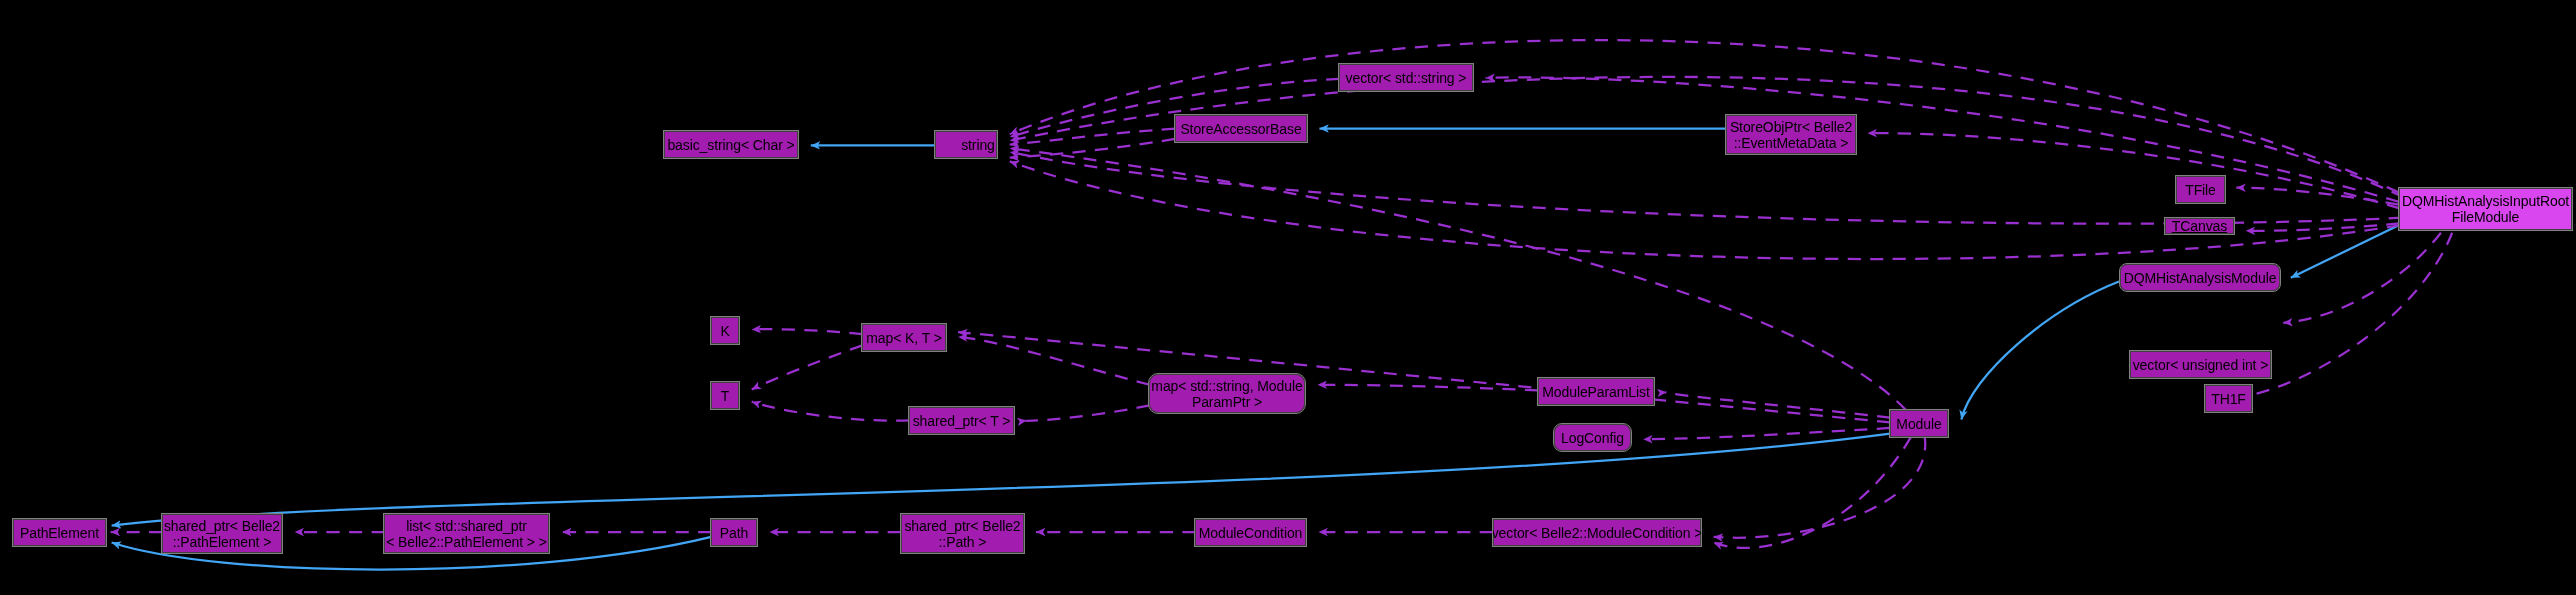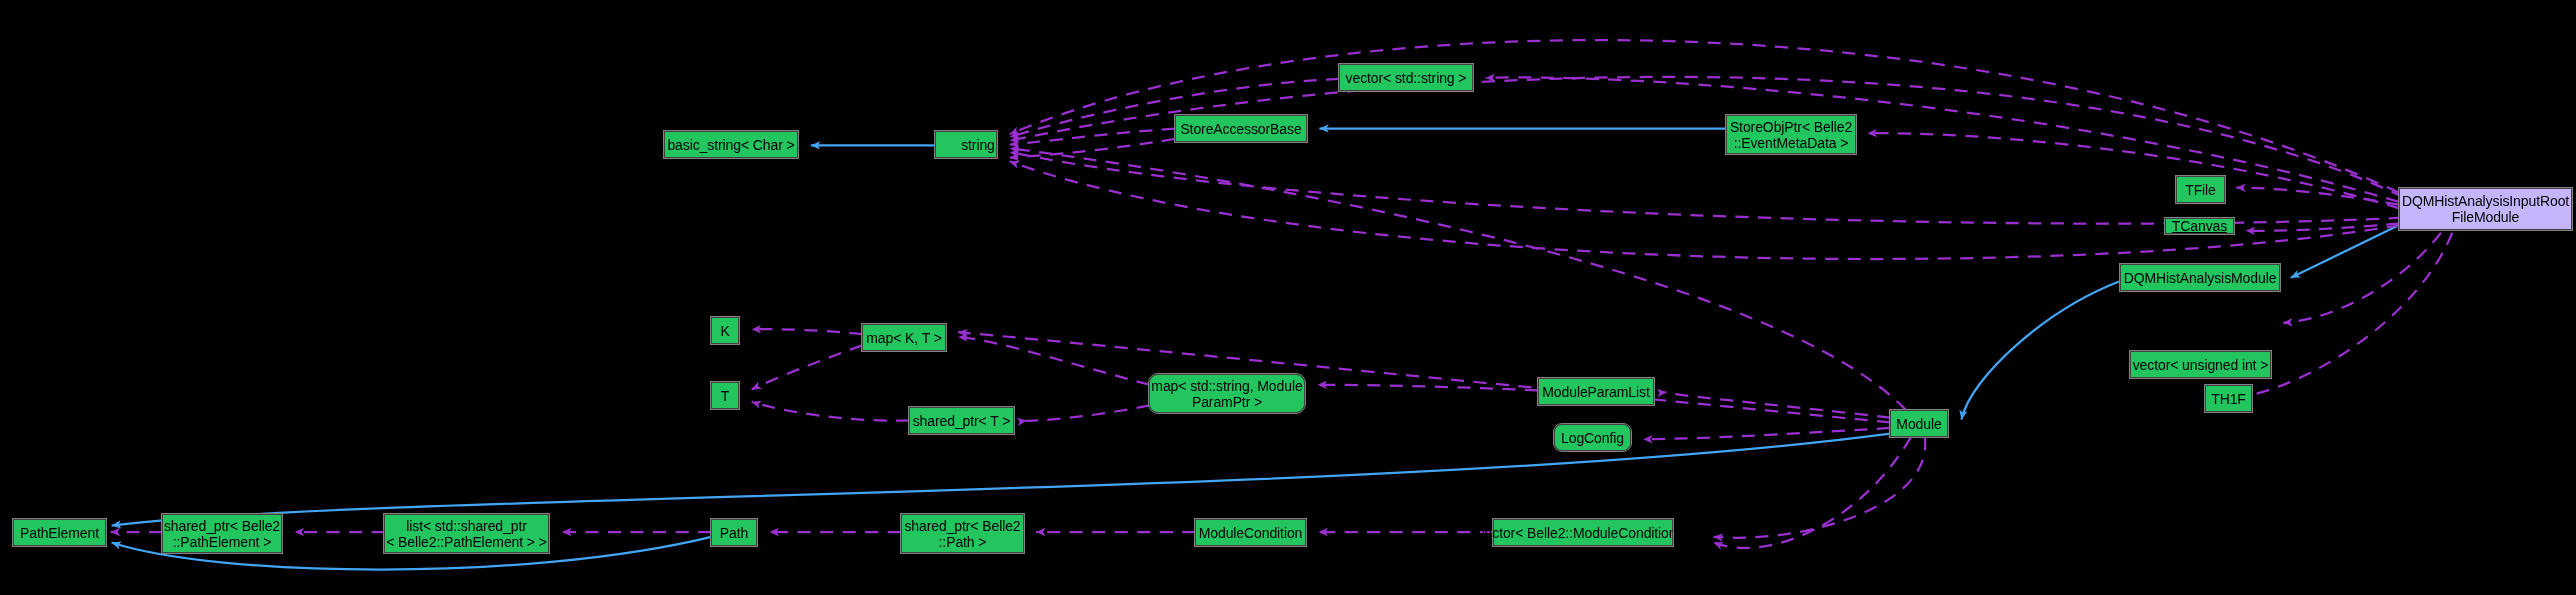--- a/index.html
+++ b/index.html
@@ -1,33 +1,33 @@
 <!DOCTYPE html>
 <html style="font-size:15px"><head>
 <meta charset="utf-8">
 <style>
   html,body{margin:0;padding:0;background:#000;}
   #canvas-wrap{position:relative;width:2576px;height:595px;background:#000;overflow:hidden;}
   svg#edges{position:absolute;left:0;top:0;width:2576px;height:595px;}
   .node{
     position:absolute;
     box-sizing:border-box;
-    background:#22c55e;
+    background:#a21caf;
     border:0.9px solid #404040;
     outline:0.9px solid #808080;
     display:flex;align-items:center;justify-content:center;
     text-align:center;
     font-family:"Liberation Sans", sans-serif;
     font-size:14px;
     line-height:16px;
     color:#000;
     white-space:pre;
     letter-spacing:-0.1px;
   }
-  .node.current{background:#c4b5fd;border:0.9px solid #404040;}
+  .node.current{background:#d946ef;border:0.9px solid #404040;}
 </style>
 </head>
 <body>
 
 <div id="canvas-wrap">
 
   <svg id="edges" viewBox="0 0 2743 634">
     <defs>
       <marker id="ah-blue" markerWidth="11" markerHeight="9" refX="10" refY="4.5" orient="auto" markerUnits="userSpaceOnUse">
         <path d="M10,4.5 L0,0 L2.5,4.5 L0,9 Z" fill="#42a5f5"></path>
@@ -85,38 +85,38 @@
       <div class="node" style="left: 664px; top: 131px; width: 134px; height: 27px;">basic_string&lt; Char &gt;</div>
       <div class="node" style="left: 935px; top: 131px; width: 62px; height: 27px; padding-left: 24px;">string</div>
       <div class="node" style="left: 1339px; top: 64px; width: 134px; height: 27px;">vector&lt; std::string &gt;</div>
       <div class="node" style="left: 1175px; top: 115px; width: 132px; height: 27px;">StoreAccessorBase</div>
       <div class="node" style="left: 1726px; top: 115px; width: 130px; height: 39px;">StoreObjPtr&lt; Belle2
 ::EventMetaData &gt;</div>
       <div class="node" style="left: 2176px; top: 176px; width: 49px; height: 27px;">TFile</div>
       <div class="node" style="left: 2165px; top: 218px; width: 69px; height: 16px; text-decoration: underline;">TCanvas</div>
       <div class="node current" style="left: 2399px; top: 188px; width: 173px; height: 42px;">DQMHistAnalysisInputRoot
 FileModule</div>
-      <div class="node" style="left: 2120px; top: 264px; width: 160px; height: 27px;">DQMHistAnalysisModule</div>
+      <div class="node" style="left: 2120px; top: 264px; width: 160px; height: 27px; border-radius: 7px;">DQMHistAnalysisModule</div>
       <div class="node" style="left: 2130px; top: 310px; width: 141px; height: 27px; margin-top: 41px;">vector&lt; unsigned int &gt;</div>
       <div class="node" style="left: 2177px; top: 385px; width: 47px; height: 27px; margin-left: 28px;">TH1F</div>
       <div class="node" style="left: 711px; top: 317px; width: 28px; height: 27px;">K</div>
       <div class="node" style="left: 711px; top: 382px; width: 28px; height: 27px;">T</div>
       <div class="node" style="left: 862px; top: 324px; width: 84px; height: 27px;">map&lt; K, T &gt;</div>
       <div class="node" style="left: 909px; top: 407px; width: 105px; height: 27px;">shared_ptr&lt; T &gt;</div>
       <div class="node" style="left: 1149px; top: 374px; width: 156px; height: 39px; border-radius: 9px;">map&lt; std::string, Module
 ParamPtr &gt;</div>
       <div class="node" style="left: 1538px; top: 378px; width: 116px; height: 27px;">ModuleParamList</div>
       <div class="node" style="left: 1554px; top: 424px; width: 77px; height: 27px; border-radius: 8px;">LogConfig</div>
       <div class="node" style="left: 1890px; top: 410px; width: 58px; height: 27px;">Module</div>
       <div class="node" style="left: 13px; top: 519px; width: 93px; height: 27px;">PathElement</div>
       <div class="node" style="left: 162px; top: 514px; width: 120px; height: 39px;">shared_ptr&lt; Belle2
 ::PathElement &gt;</div>
       <div class="node" style="left: 384px; top: 514px; width: 165px; height: 39px;">list&lt; std::shared_ptr
 &lt; Belle2::PathElement &gt; &gt;</div>
       <div class="node" style="left: 711px; top: 519px; width: 46px; height: 27px;">Path</div>
       <div class="node" style="left: 901px; top: 514px; width: 123px; height: 39px;">shared_ptr&lt; Belle2
 ::Path &gt;</div>
       <div class="node" style="left: 1195px; top: 519px; width: 111px; height: 27px;">ModuleCondition</div>
-      <div class="node" style="left: 1493px; top: 519px; width: 180px; height: 27px;">vector&lt; Belle2::ModuleCondition &gt;</div>
+      <div class="node" style="left: 1493px; top: 519px; width: 208px; height: 27px;">vector&lt; Belle2::ModuleCondition &gt;</div>
     </div>
 
 </div>
 
 
 </body></html>

